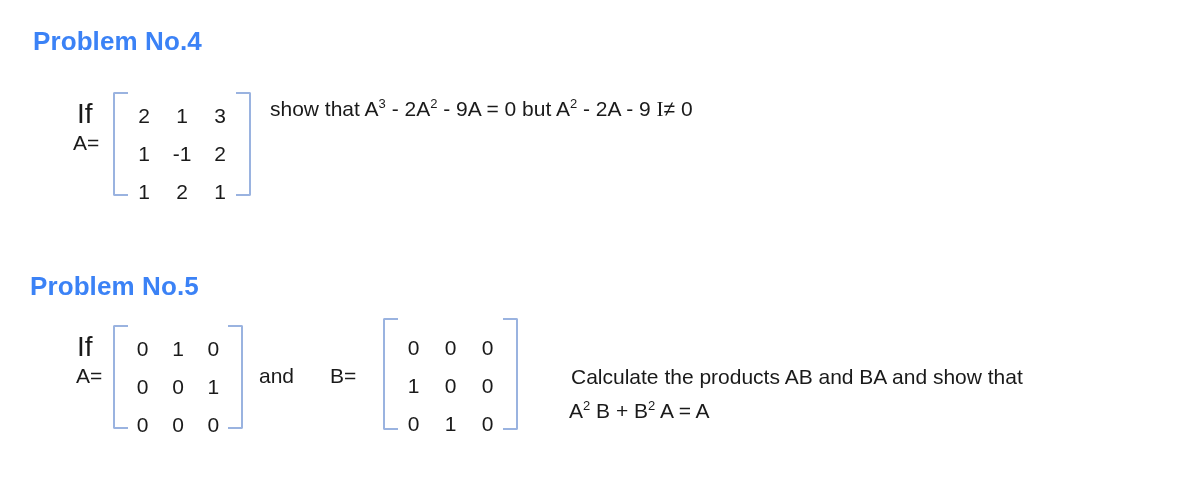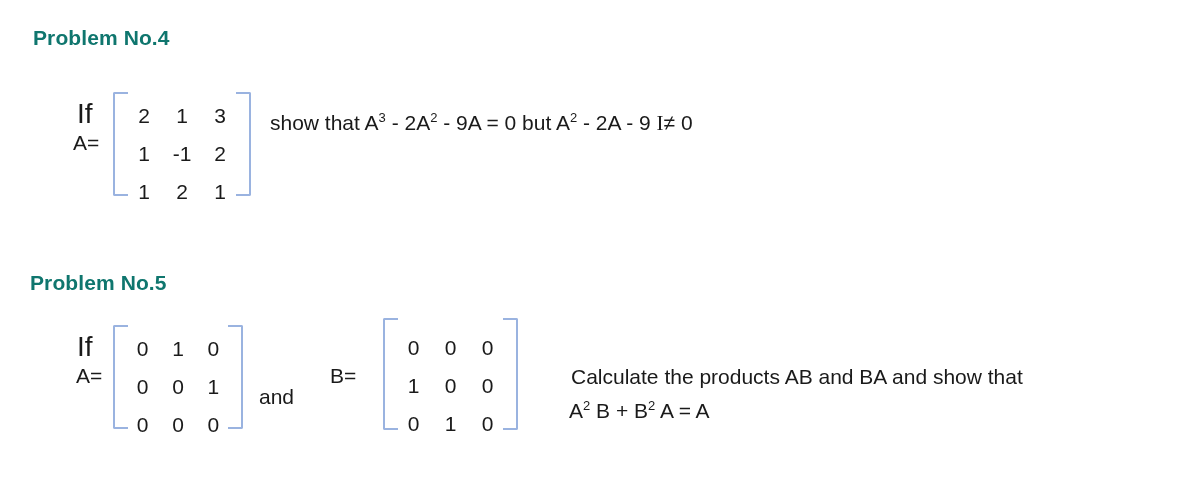--- a/index.html
+++ b/index.html
@@ -12,23 +12,23 @@
     height: 503px;
     position: relative;
     font-family: "Liberation Sans", sans-serif;
     color: #1a1a1a;
     overflow: hidden;
   }
 
   .abs { position: absolute; }
 
   .problem-heading {
-    font-size: 21px;
+    font-size: 26px;
     font-weight: bold;
-    color: #0f766e;
+    color: #3b82f6;
     letter-spacing: 0.1px;
     white-space: nowrap;
   }
 
   .if-label {
     font-size: 28px;
     color: #1a1a1a;
     white-space: nowrap;
     margin-left: 44px;
   }
@@ -116,21 +116,21 @@
       <span class="matrix-cell">1</span>
       <span class="matrix-cell">-1</span>
       <span class="matrix-cell">2</span>
       <span class="matrix-cell">1</span>
       <span class="matrix-cell">2</span>
       <span class="matrix-cell">1</span>
     </div>
   </div>
 </div>
 
-<div class="abs prose" style="left:270px; top:108px;">
+<div class="abs prose" style="left:270px; top:94px;">
   <span>show that A</span><sup>3</sup><span> -  2A</span><sup>2</sup><span> -  9A = 0  but  A</span><sup>2</sup><span> -  2A  -  9 </span><span class="serif-i">I</span><span>≠ 0</span>
 </div>
 
 <div class="abs problem-heading" style="left:30px; top:271px;">Problem No.5</div>
 
 <div class="abs if-label" style="left:33px; top:331px;">If</div>
 
 <div class="abs mat-label" style="left:76px; top:364px;">A=</div>
 
 <div class="abs" style="left:113px; top:325px;">
@@ -144,21 +144,21 @@
       <span class="matrix-cell">0</span>
       <span class="matrix-cell">0</span>
       <span class="matrix-cell">1</span>
       <span class="matrix-cell">0</span>
       <span class="matrix-cell">0</span>
       <span class="matrix-cell">0</span>
     </div>
   </div>
 </div>
 
-<div class="abs mat-label" style="left:259px; top:385px;">and</div>
+<div class="abs mat-label" style="left:259px; top:364px;">and</div>
 
 <div class="abs mat-label" style="left:330px; top:364px;">B=</div>
 
 <div class="abs" style="left:383px; top:318px;">
   <div class="matrix" style="width:135px; height:112px;">
     <span class="bracket left"></span>
     <span class="bracket right"></span>
     <div class="matrix-grid" style="grid-template-columns:repeat(3,1fr); row-gap:17px; margin-top:15px;">
       <span class="matrix-cell">0</span>
       <span class="matrix-cell">0</span>

